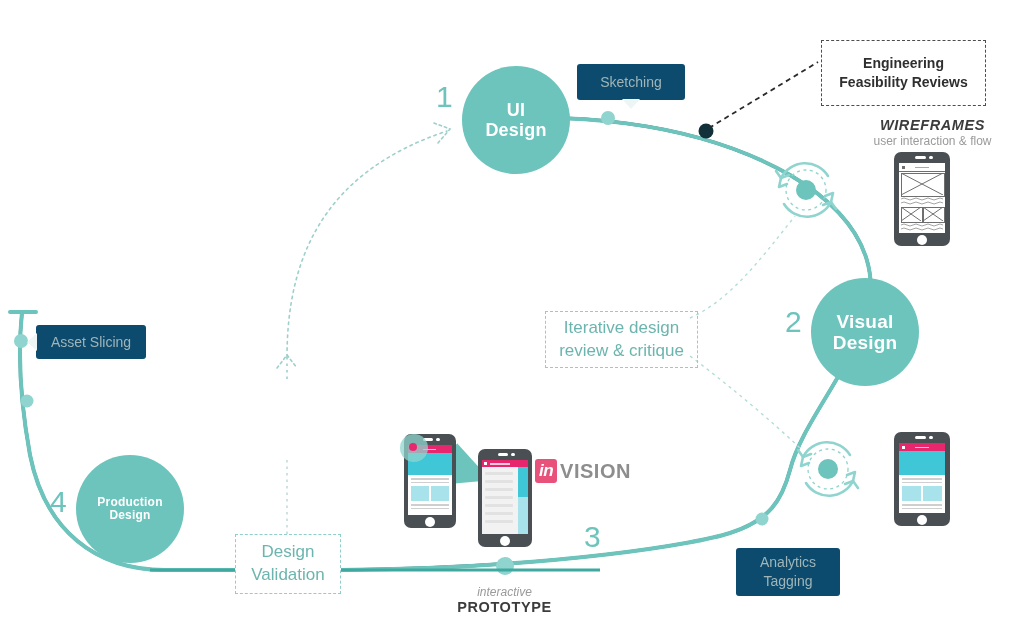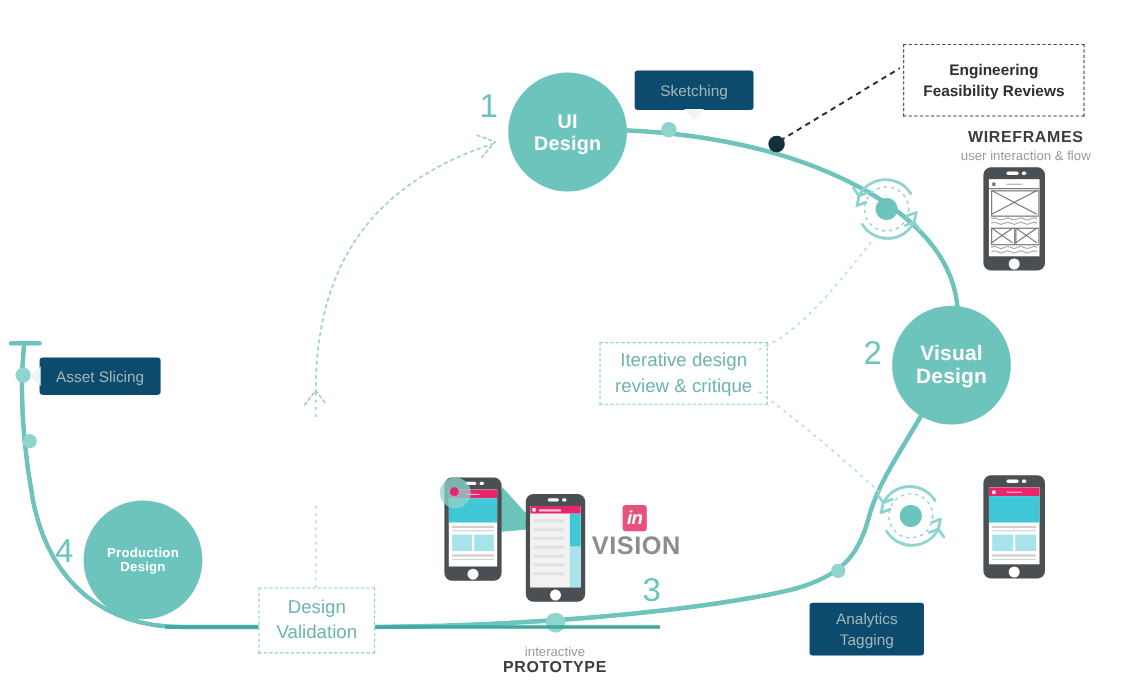--- a/index.html
+++ b/index.html
@@ -45,21 +45,21 @@
   
   .dashbox{
     position:absolute;display:flex;align-items:center;justify-content:center;
     text-align:center;line-height:1.35;background:transparent;
   }
   .dashbox.dark{border:1.6px dashed #4d4d4d;color:#2f2f2f;font-size:14px;font-weight:bold;}
   .dashbox.teal{border:1.4px dashed #8ECFC9;color:#6CB5AF;font-size:17px;}
 
   
   .caption{position:absolute;text-align:center;}
-  .caption .t1{font-size:14.5px;font-weight:bold;color:#3c3c3c;letter-spacing:.6px;}
+  .caption .t1{font-size:14.5px;font-weight:bold;color:#3c3c3c;letter-spacing:.6px;font-style:italic;}
   .caption .t2{font-size:12px;color:#9a9a9a;margin-top:1px;}
   .caption .t1.small{font-size:12px;font-weight:normal;color:#9a9a9a;letter-spacing:0;}
   .caption .t2.strong{font-size:14.5px;font-weight:bold;color:#3c3c3c;letter-spacing:.6px;margin-top:0;}
 
   
   .phone{position:absolute;background:#4a4f54;border-radius:7px;}
   .phone .screen{position:absolute;background:#ffffff;overflow:hidden;}
   .phone .home{position:absolute;background:#ffffff;border-radius:50%;}
   .phone .spk{position:absolute;background:#ffffff;border-radius:2px;}
   .phone .cam{position:absolute;background:#ffffff;border-radius:50%;}
@@ -74,28 +74,28 @@
   .mk-txt{position:absolute;background:#cfcfcf;height:1.5px;}
   .mk-sq{position:absolute;background:#ffffff;}
 
   .pr-head{position:absolute;background:#E8266E;}
   .pr-row{position:absolute;background:#e2e2e2;border-radius:1px;}
   .pr-side{position:absolute;background:#3FC6D7;}
   .pr-side2{position:absolute;background:#A8E3EC;}
   .pr-panel{position:absolute;background:#f2f2f2;}
 
   
-  .invision{position:absolute;display:flex;align-items:center;flex-direction:column;}
+  .invision{position:absolute;display:flex;align-items:center;}
   .invision .mark{
     background:#E8527A;color:#ffffff;font-style:italic;font-weight:bold;
     font-size:17px;line-height:1;padding:3px 4px 4px 4px;border-radius:3px;
     letter-spacing:-.5px;
   }
   .invision .word{
-    color:#8d8d8d;font-size:23px;font-weight:bold;letter-spacing:.5px;margin-left:3px;
+    color:#8d8d8d;font-size:20px;font-weight:bold;letter-spacing:.5px;margin-left:3px;
   }
 
   
   .cursor-glow{position:absolute;border-radius:50%;background:#8FD4CE;opacity:.75;}
   .cursor-dot{position:absolute;border-radius:50%;background:#E8266E;}
 </style>
 </head>
 <body>
 
 <div id="stage">

